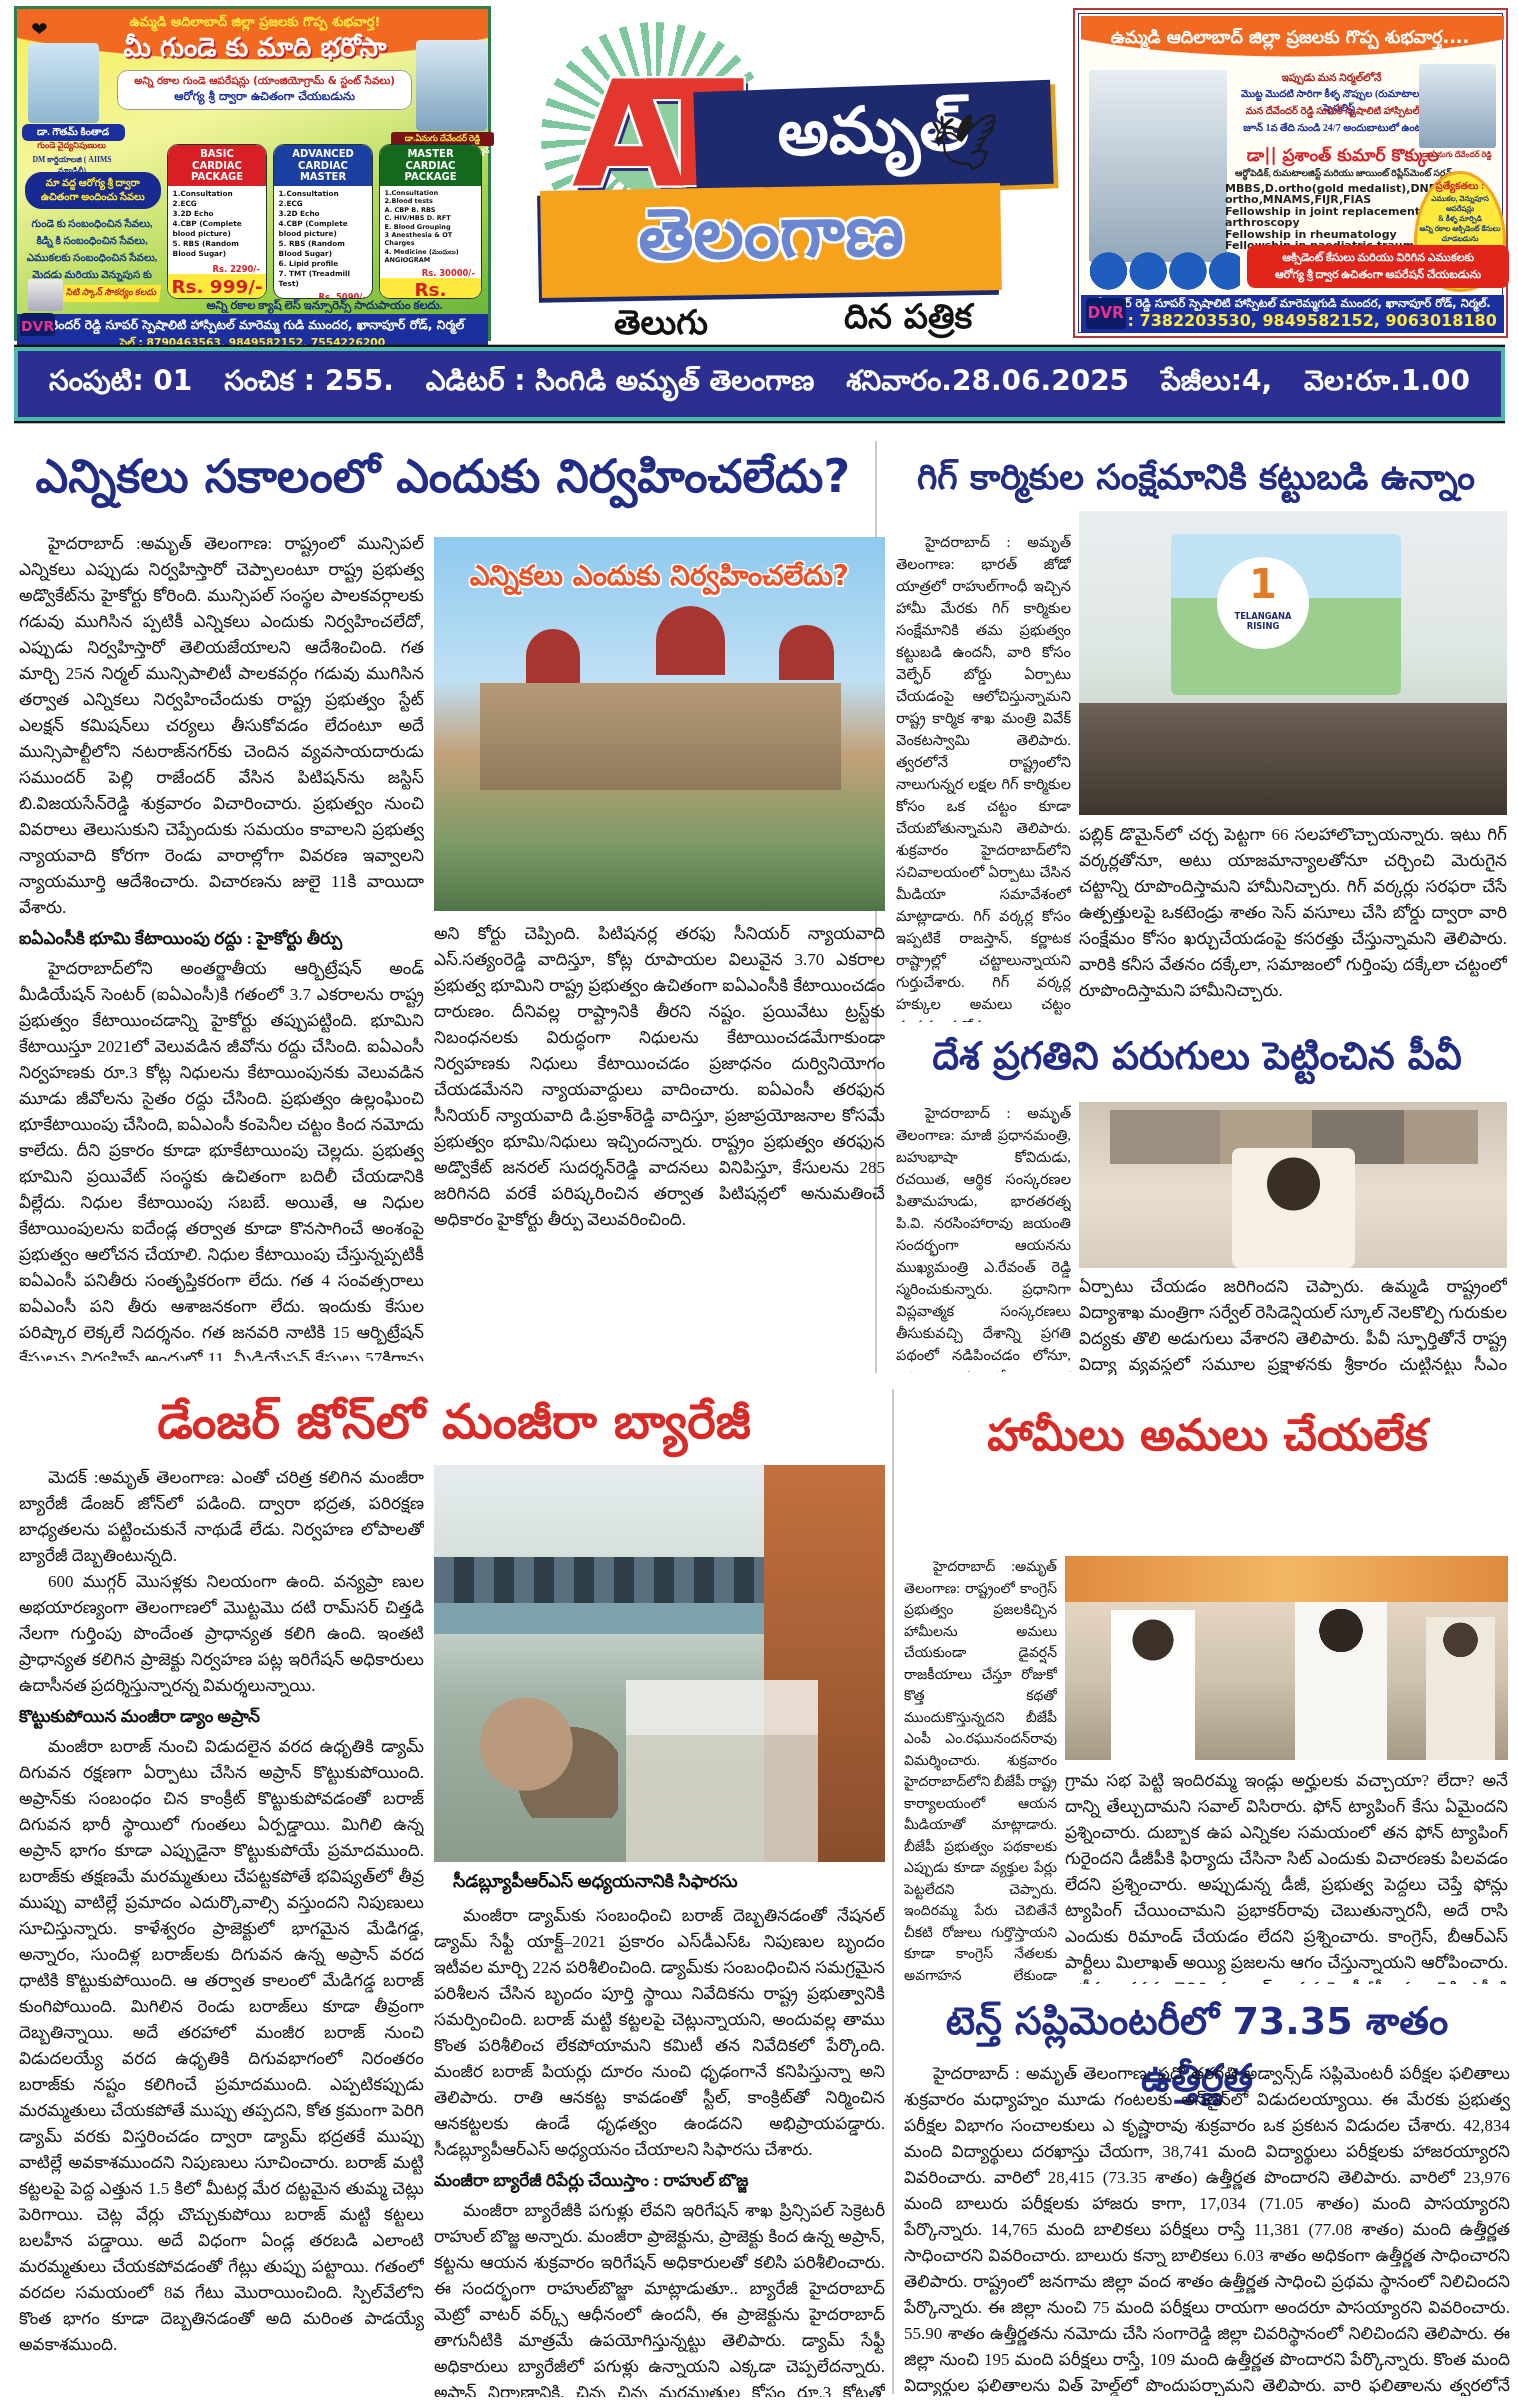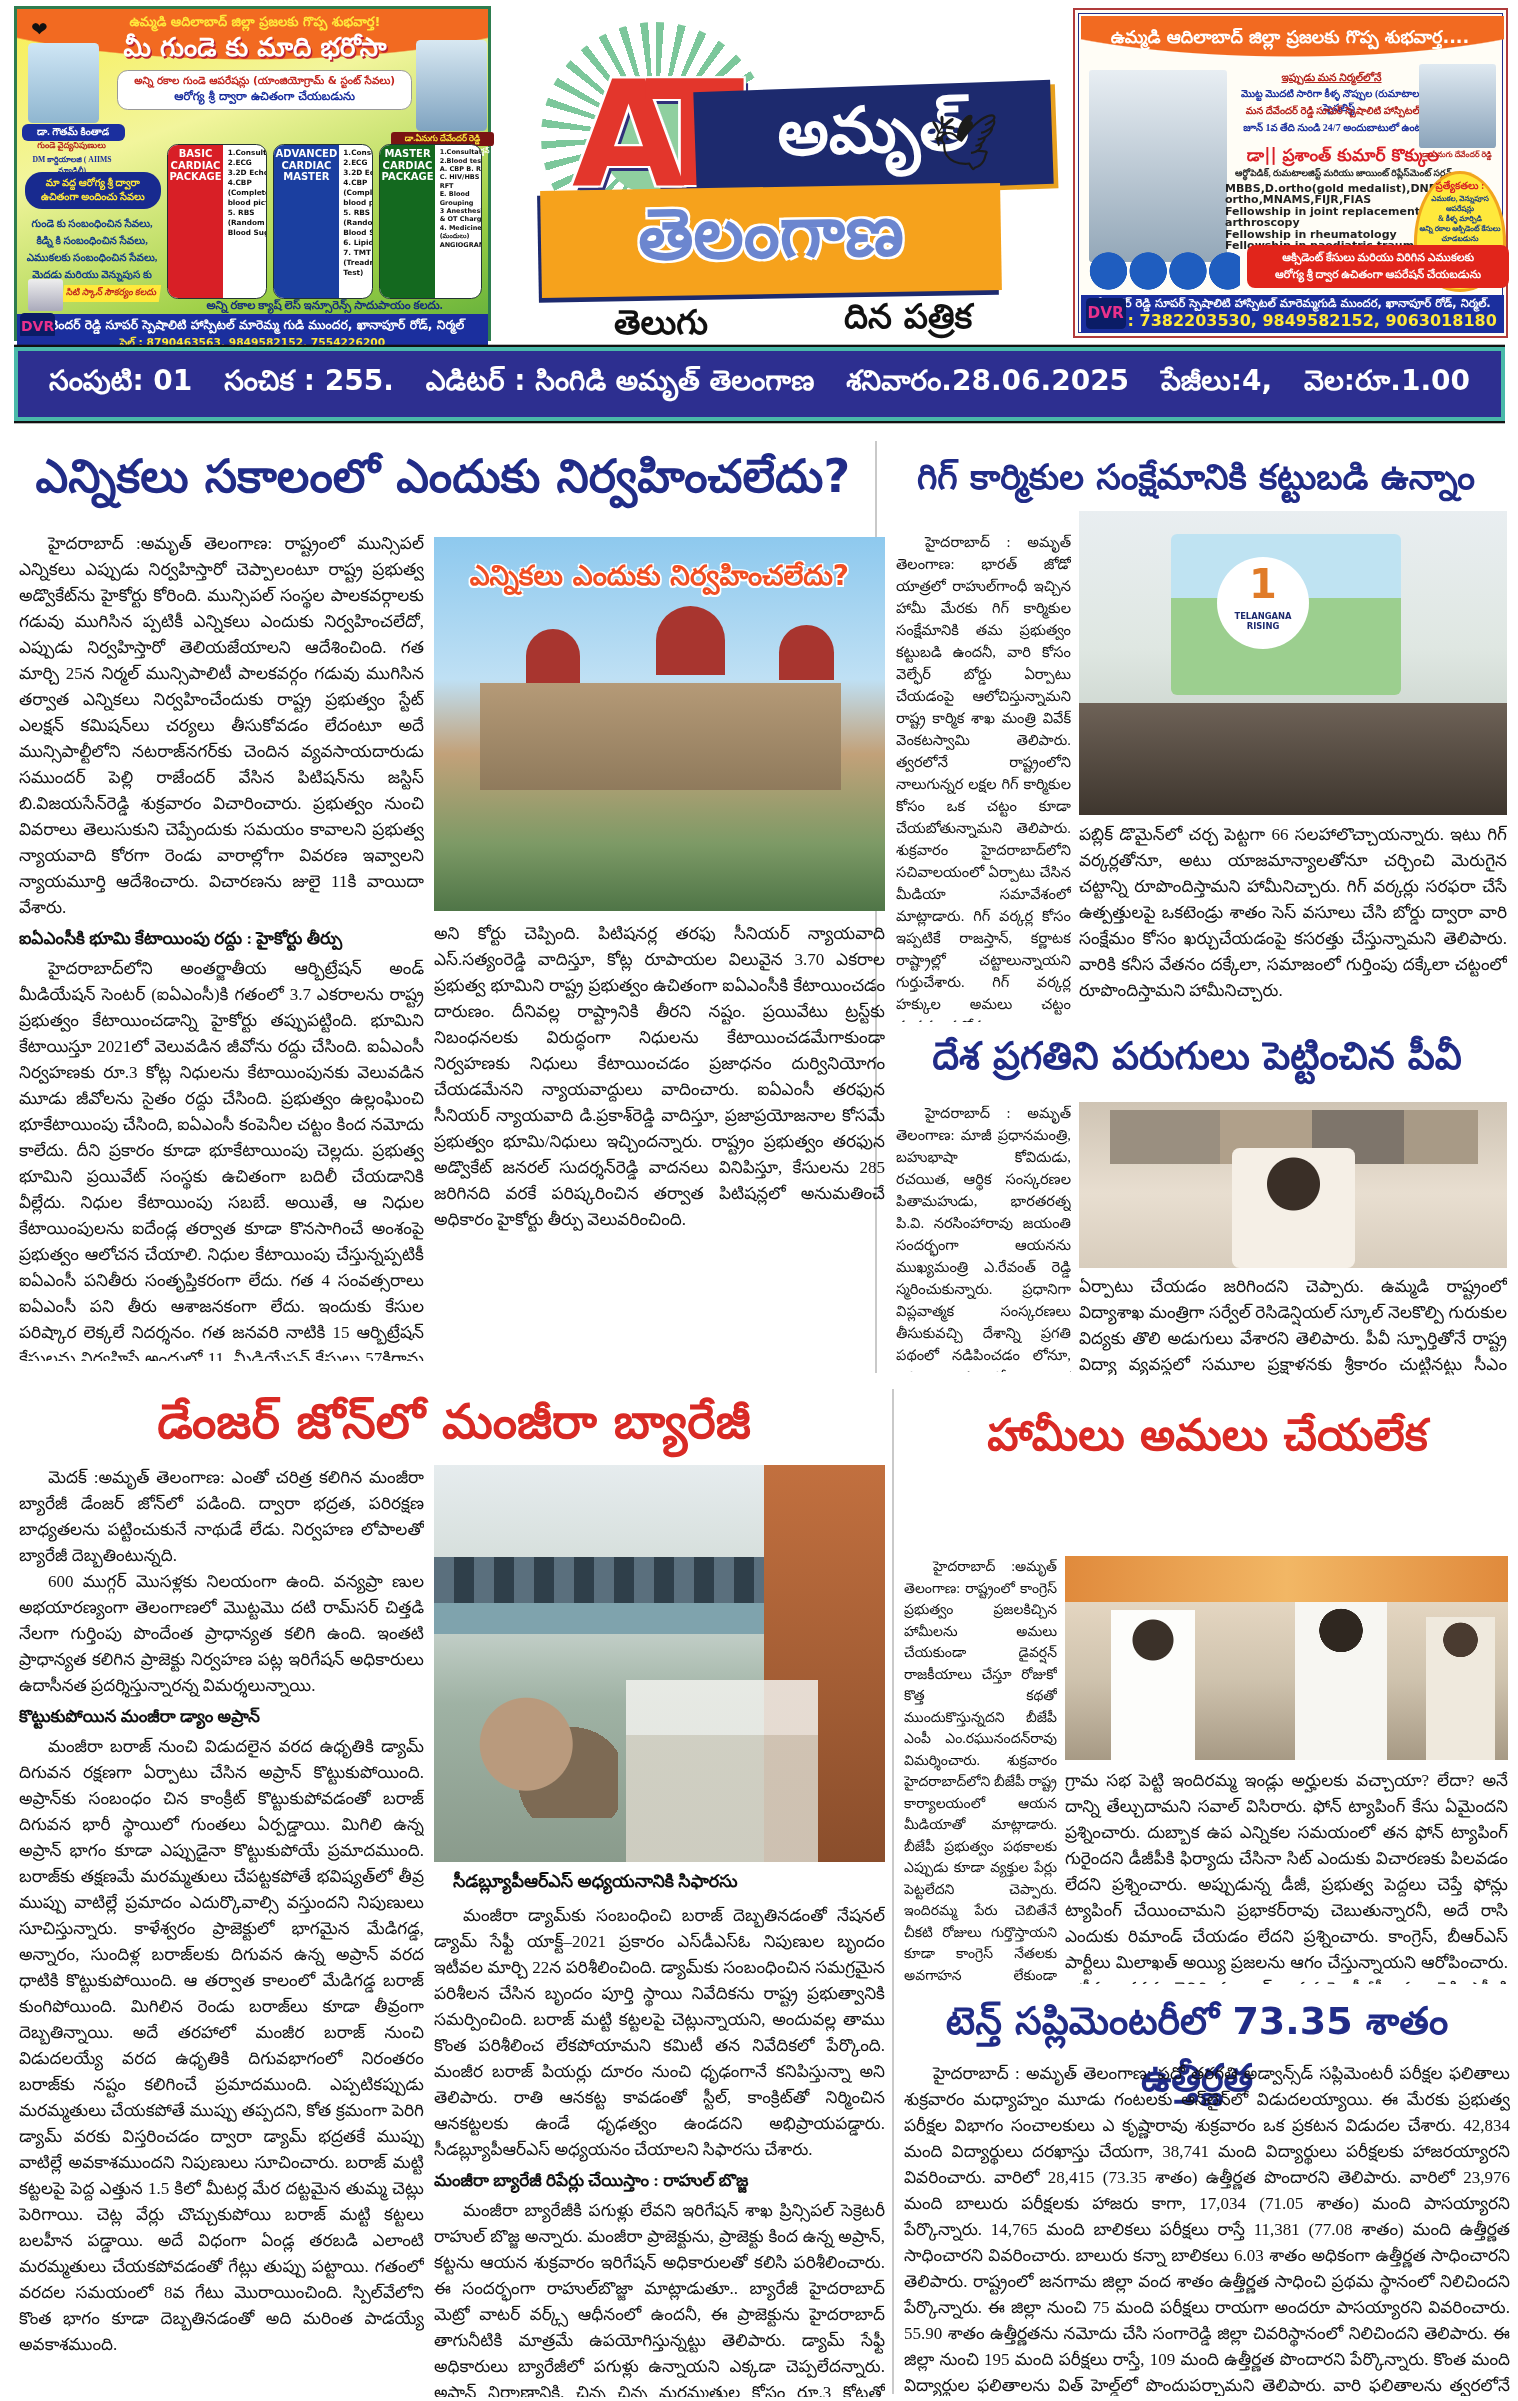--- a/index.html
+++ b/index.html
@@ -26,21 +26,21 @@
   .banner{display:flex;align-items:center;justify-content:center;font-family:"DejaVu Sans",sans-serif;font-weight:bold;}
   
   .dateline{background:#2d2f90;border:4.6px solid #4ab9a9;box-shadow:0 -2.3px 0 #111,0 2.3px 0 #111;
      display:flex;align-items:center;justify-content:space-between;padding:0 31px;box-sizing:border-box;
      color:#fff;font-family:"DejaVu Sans",sans-serif;font-weight:bold;font-size:28px;}
   
   .adbox{box-sizing:border-box;}
   .ad-left{border:3.1px solid #2e7d4f;background:linear-gradient(160deg,#f9ee52 0%,#f2f59c 35%,#9ccf45 75%,#5fae3a 100%);}
   .ad-right{border:2.3px solid #b03a3a;background:#fffdf6;outline:1.5px solid #23308d;outline-offset:-6.1px;}
   .orange-band{background:radial-gradient(120% 140% at 50% -30%, #f26a21 60%, rgba(0,0,0,0) 61%);}
-  .pkg{border-radius:10.7px;background:#fff;border:1.5px solid #233;display:flex;flex-direction:row;overflow:hidden;}
+  .pkg{border-radius:10.7px;background:#fff;border:1.5px solid #233;display:flex;flex-direction:column;overflow:hidden;}
   .pkg-head{color:#fff;font-family:"DejaVu Sans",sans-serif;font-weight:bold;font-size:10px;text-align:center;line-height:11.5px;padding:3.1px 1.5px;}
   .pkg-items{font-family:"DejaVu Sans",sans-serif;font-size:7.3px;font-weight:bold;line-height:10px;padding:3.1px 4.6px;flex:1;}
   .pkg-old{color:#d81f26;font-family:"DejaVu Sans",sans-serif;font-size:8.4px;font-weight:bold;text-align:right;padding:0 6.1px;}
   .pkg-price{background:#ffe93c;color:#d81f26;font-family:"DejaVu Sans",sans-serif;font-weight:900;font-size:18.4px;text-align:center;padding:1.5px 0;}
   .bluestrip{background:#1b2f9e;color:#fff;font-family:"DejaVu Sans",sans-serif;font-weight:bold;text-align:center;}
   .yellowtext{color:#ffe93c;}
   .overlay-title{font-family:"DejaVu Sans",sans-serif;font-weight:900;color:#f04e23;text-align:center;
      text-shadow:-1.5px -1.5px 0 #fff,1.5px -1.5px 0 #fff,-1.5px 1.5px 0 #fff,1.5px 1.5px 0 #fff,0 2.3px 0 #fff;}
   .caption{font-weight:bold;font-size:17.6px;}
 </style>
@@ -137,21 +137,21 @@
     </div>
     <span class="abs" style="left:430px;top:107px;font-size:55px;filter:grayscale(1) brightness(1.6);">🕊</span>
     <div class="abs" style="left:115px;top:299px;font-size:34px;font-weight:bold;font-family:'DejaVu Sans',sans-serif;color:#111;">తెలుగు</div>
     <div class="abs" style="left:345px;top:293px;font-size:34px;font-weight:bold;font-family:'DejaVu Sans',sans-serif;color:#111;">దిన పత్రిక</div>
   </div>
 
   <div class="abs adbox ad-right" style="left:1073px;top:7.7px;width:435px;height:330px;">
     <div class="abs orange-band" style="left:6.1px;top:6.1px;width:423px;height:74px;"></div>
     <div class="abs" style="left:23px;top:17px;width:384px;text-align:center;color:#ffffff;font-weight:bold;font-size:17.6px;font-family:'DejaVu Sans',sans-serif;">ఉమ్మడి ఆదిలాబాద్ జిల్లా ప్రజలకు గొప్ప శుభవార్త....</div>
     <div class="abs photo" style="left:14px;top:60px;width:138px;height:192px;background:linear-gradient(#e8eef3,#93a7b8);border-radius:3.1px;"></div>
-    <div class="abs" style="left:157px;top:61px;width:199px;text-align:center;color:#b4231c;font-weight:bold;font-size:10.7px;text-decoration:underline;">ఇప్పుడు మన నిర్మల్‌లోనే</div>
+    <div class="abs" style="left:157px;top:61px;width:199px;text-align:center;color:#b4231c;font-weight:bold;font-size:10.7px;">ఇప్పుడు మన నిర్మల్‌లోనే</div>
     <div class="abs" style="left:153px;top:78px;width:222px;text-align:center;color:#1b2f9e;font-weight:bold;font-size:10px;">మొట్ట మొదటి సారిగా కీళ్ళ నొప్పుల (రుమాటాలజిస్ట్) స్పెషలిస్ట్</div>
     <div class="abs" style="left:153px;top:95px;width:222px;text-align:center;color:#b4231c;font-weight:bold;font-size:10px;">మన దేవేందర్ రెడ్డి సూపర్ స్పెషాలిటి హాస్పిటల్ లో</div>
     <div class="abs" style="left:153px;top:112px;width:222px;text-align:center;color:#1b2f9e;font-weight:bold;font-size:10px;">జూన్ 1వ తేది నుండి 24/7 అందుబాటులో ఉంటారు</div>
     <div class="abs" style="left:153px;top:135px;width:230px;text-align:center;color:#d81f26;font-weight:900;font-size:17px;font-family:'DejaVu Sans',sans-serif;">డా|| ప్రశాంత్ కుమార్ కొక్కుల</div>
     <div class="abs" style="left:152px;top:158px;width:233px;text-align:center;color:#222;font-weight:bold;font-size:9.2px;">ఆర్థోపెడిక్, రుమటాలజిస్ట్ మరియు జాయింట్ రిప్లేస్‌మెంట్ సర్జన్</div>
     <div class="abs pre" style="left:150px;top:173px;width:236px;color:#222;font-weight:bold;font-size:11px;line-height:11.5px;font-family:'DejaVu Sans',sans-serif;">MBBS,D.ortho(gold medalist),DNB ortho,MNAMS,FIJR,FIAS
 Fellowship in joint replacement and arthroscopy
 Fellowship in rheumatology
 Fellowship in paediatric trauma</div>
     <div class="abs photo" style="left:344px;top:54px;width:77px;height:84px;background:linear-gradient(#dfe9f1,#8aa3ba);border-radius:3.1px;"></div>

